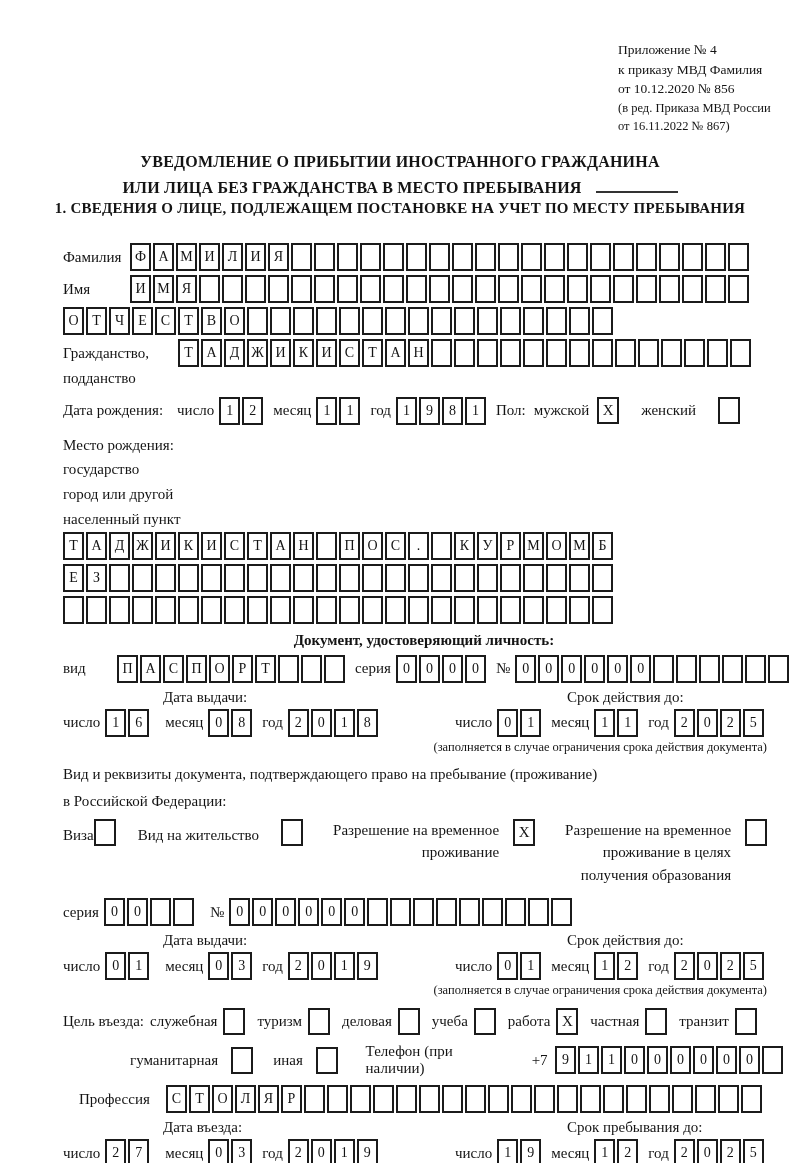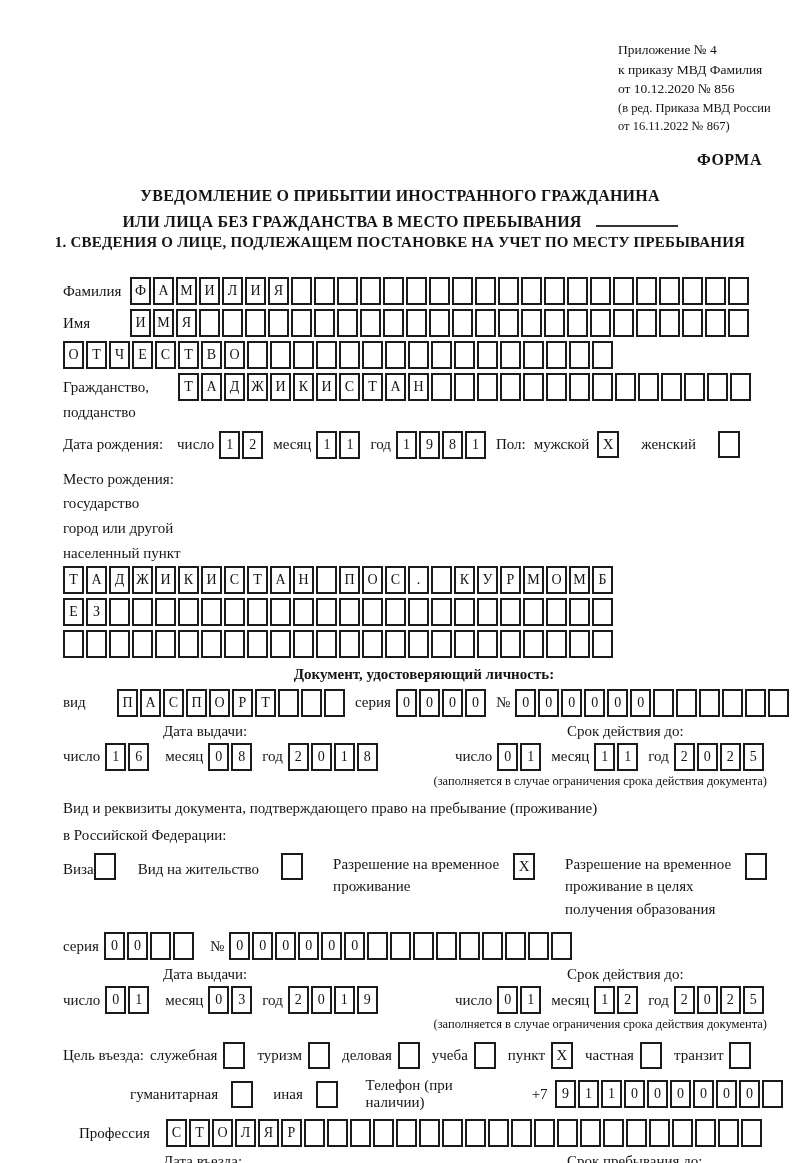--- a/index.html
+++ b/index.html
@@ -45,40 +45,39 @@
   .dhead .h1 { width:392px; padding-left:100px; }
   .dhead .h2 { padding-left:112px; }
   .dates { display:flex; align-items:center; margin-top:3px; }
   .dates .left { width:392px; display:flex; align-items:center; }
   .dates .right { display:flex; align-items:center; }
   .dw { margin:0 5px 0 0; }
   .gap8 { width:8px; } .gap14 { width:14px; } .gap22 { width:22px; } .gap30 { width:30px; }
   .note { font-size:12.5px; text-align:right; padding-right:18px; margin-top:3px; }
   .plain { line-height:1.8; margin-top:6px; }
   .cbrow { display:flex; align-items:flex-start; margin-top:4px; }
-  .cbblock { text-align:left; line-height:1.5; }
+  .cbblock { text-align:right; line-height:1.5; }
   .purpose-row { display:flex; align-items:center; margin-top:10px; }
   .purpose-row .opt { margin-right:6px; }
   .purpose-row .cb { margin-right:12px; }
   .phone-row { display:flex; align-items:center; margin-top:8px; margin-left:67px; }
 </style>
 </head>
 <body>
 
 <div class="page">
 
   <div class="appendix">
     <div>Приложение № 4</div>
     <div>к приказу МВД Фамилия</div>
     <div>от 10.12.2020 № 856</div>
     <div class="rev">(в ред. Приказа МВД России</div>
     <div class="rev">от 16.11.2022 № 867)</div>
   </div>
 
-  <div class="forma">ФОРМА</div>
 
   <div class="title">
     <div>УВЕДОМЛЕНИЕ О ПРИБЫТИИ ИНОСТРАННОГО ГРАЖДАНИНА</div>
     <div><span>ИЛИ ЛИЦА БЕЗ ГРАЖДАНСТВА В МЕСТО ПРЕБЫВАНИЯ</span><span class="blank-line"></span></div>
   </div>
 
   <div class="section1">1. СВЕДЕНИЯ О ЛИЦЕ, ПОДЛЕЖАЩЕМ ПОСТАНОВКЕ НА УЧЕТ ПО МЕСТУ ПРЕБЫВАНИЯ</div>
 
   <div class="content">
 
@@ -537,21 +536,21 @@
     <div class="purpose-row">
       <span class="opt">Цель въезда:</span>
       <span class="opt">служебная</span>
       <span class="cb"></span>
       <span class="opt">туризм</span>
       <span class="cb"></span>
       <span class="opt">деловая</span>
       <span class="cb"></span>
       <span class="opt">учеба</span>
       <span class="cb"></span>
-      <span class="opt">пункт</span>
+      <span class="opt">работа</span>
       <span class="cb">X</span>
       <span class="opt">частная</span>
       <span class="cb"></span>
       <span class="opt">транзит</span>
       <span class="cb"></span>
     </div>
 
     <div class="phone-row">
       <span>гуманитарная</span>
       <span class="gap14"></span>

